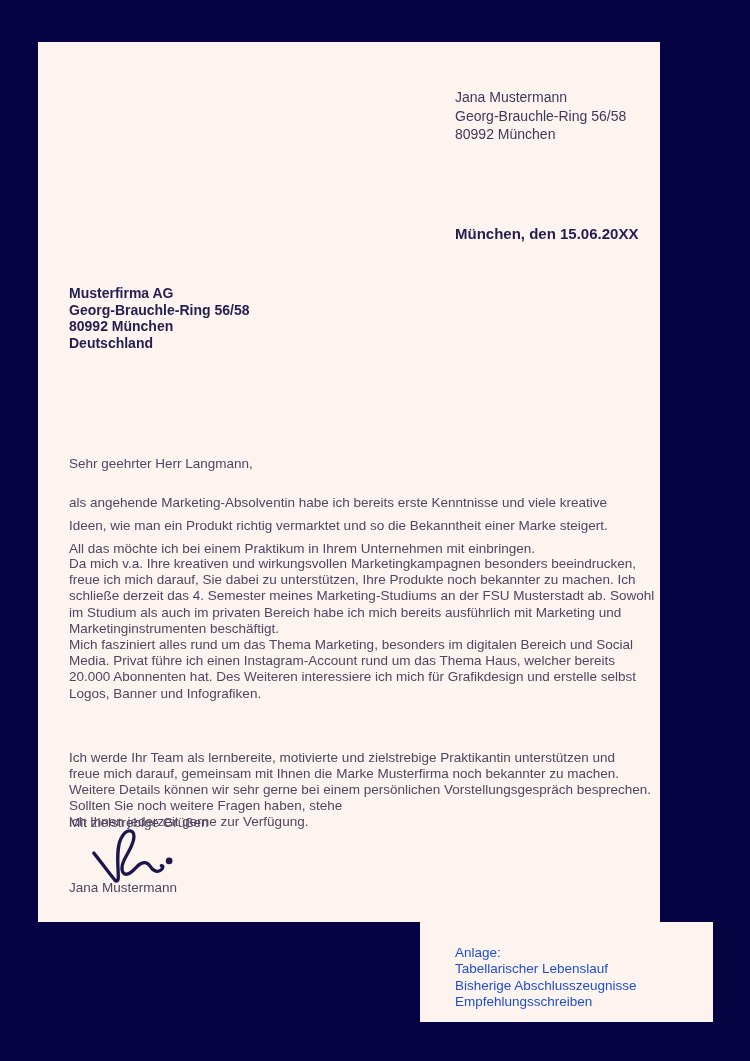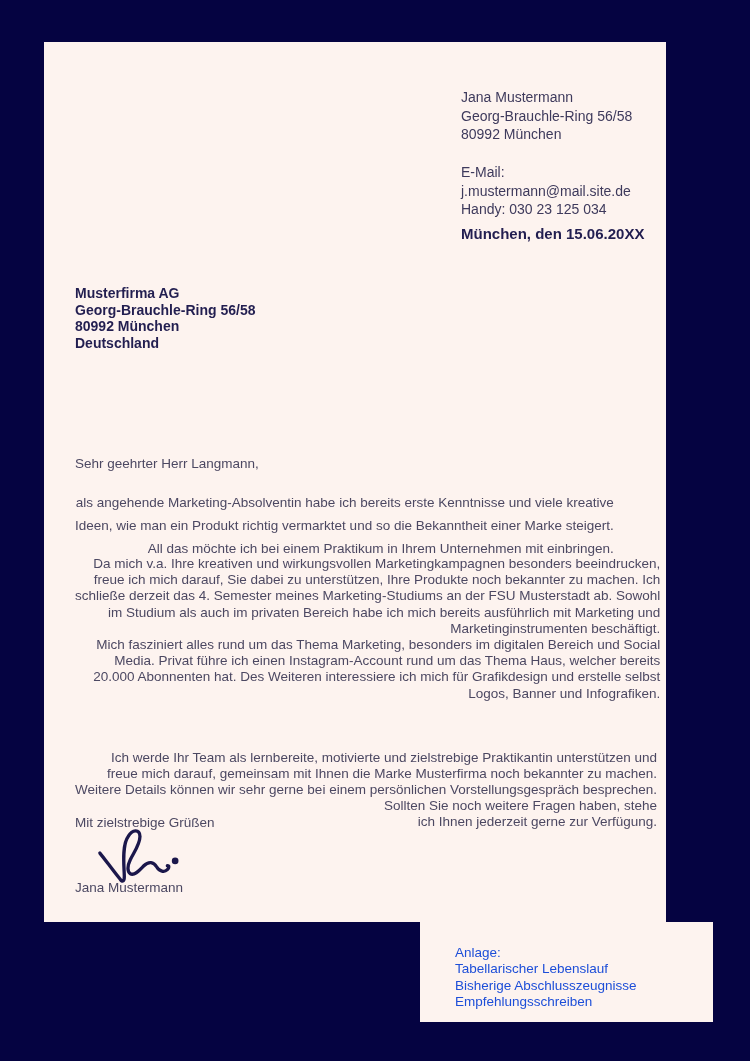--- a/index.html
+++ b/index.html
@@ -6,36 +6,35 @@
   body {
     width: 750px;
     height: 1061px;
     position: relative;
     background: #050341;
     font-family: "Liberation Sans", sans-serif;
     overflow: hidden;
   }
   .paper-main {
     position: absolute;
-    left: 44px; top: 42px;
+    left: 38px; top: 42px;
     width: 622px; height: 880px;
     background: #FDF3EF;
   }
   .paper-ext {
     position: absolute;
     left: 420px; top: 922px;
     width: 293px; height: 100px;
     background: #FDF3EF;
   }
   .blk { position: absolute; white-space: pre-line; }
   .body-text {
     font-size: 13.5px;
     line-height: 16.2px;
     color: #4C4862;
-    text-align: right;
   }
   .sender-address {
     left: 417px; top: 46px;
     font-size: 14px; line-height: 18.5px;
     color: #3E3A5C;
   }
   .sender-contact {
     left: 417px; top: 121px;
     font-size: 14px; line-height: 18.5px;
     color: #3E3A5C;
@@ -80,22 +79,20 @@
 </style>
 </head>
 <body>
 
 <div class="paper-main">
 
   <div class="blk sender-address">Jana Mustermann
 Georg-Brauchle-Ring 56/58
 80992 München</div>
 
-  <div class="blk sender-contact">E-Mail: j.mustermann@mail.site.de
-Handy: 030 23 125 034</div>
 
   <div class="blk date-line">München, den 15.06.20XX</div>
 
   <div class="blk recipient">Musterfirma AG
 Georg-Brauchle-Ring 56/58
 80992 München
 Deutschland</div>
 
 
   <div class="blk body-text salutation">Sehr geehrter Herr Langmann,</div>

